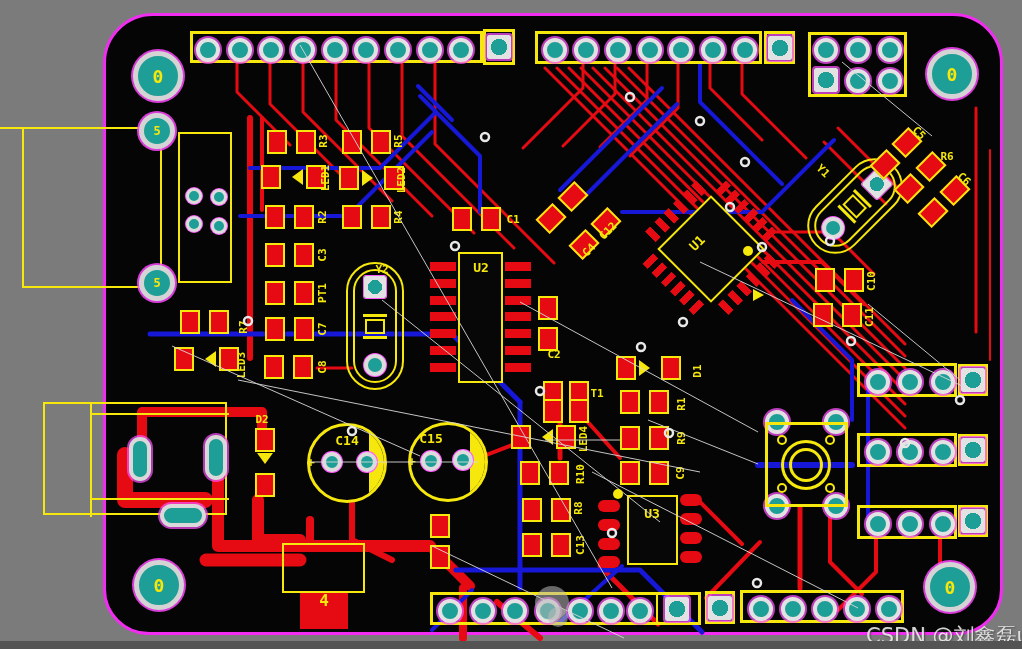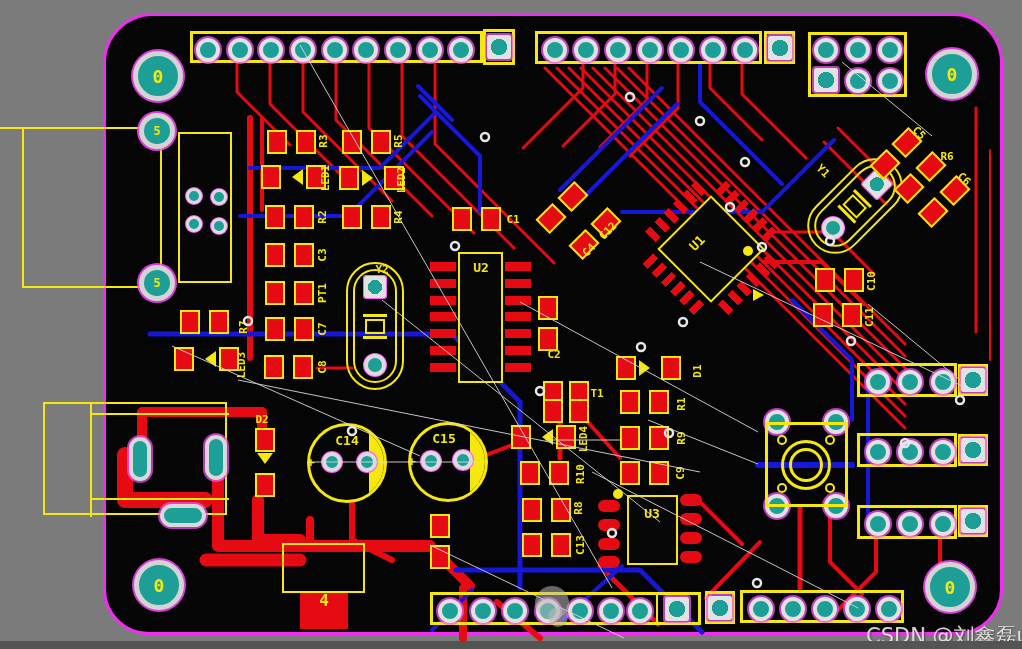--- a/index.html
+++ b/index.html
@@ -431,21 +431,21 @@
   <div class="lbl big dm45" style="left:697px;top:243px">U1</div>
   <div class="lbl d45" style="left:823px;top:171px">Y1</div>
   <div class="lbl d45" style="left:919px;top:133px">C5</div>
   <div class="lbl" style="left:947px;top:156px">R6</div>
   <div class="lbl d45" style="left:964px;top:179px">C6</div>
   <div class="lbl v" style="left:871px;top:281px">C10</div>
   <div class="lbl v" style="left:869px;top:317px">C11</div>
   <div class="lbl" style="left:262px;top:419px">D2</div>
   <div class="lbl big" style="left:347px;top:440px">C14</div>
   <div class="lbl big" style="left:311px;top:462px">+</div>
-  <div class="lbl big" style="left:444px;top:438px">C15</div>
+  <div class="lbl big" style="left:431px;top:438px">C15</div>
   <div class="lbl big" style="left:412px;top:461px">+</div>
   <div class="lbl" style="left:597px;top:393px">T1</div>
   <div class="lbl v" style="left:697px;top:371px">D1</div>
   <div class="lbl v" style="left:681px;top:404px">R1</div>
   <div class="lbl v" style="left:681px;top:438px">R9</div>
   <div class="lbl v" style="left:680px;top:473px">C9</div>
   <div class="lbl v" style="left:583px;top:439px">LED4</div>
   <div class="lbl v" style="left:580px;top:474px">R10</div>
   <div class="lbl v" style="left:578px;top:508px">R8</div>
   <div class="lbl v" style="left:580px;top:545px">C13</div>

